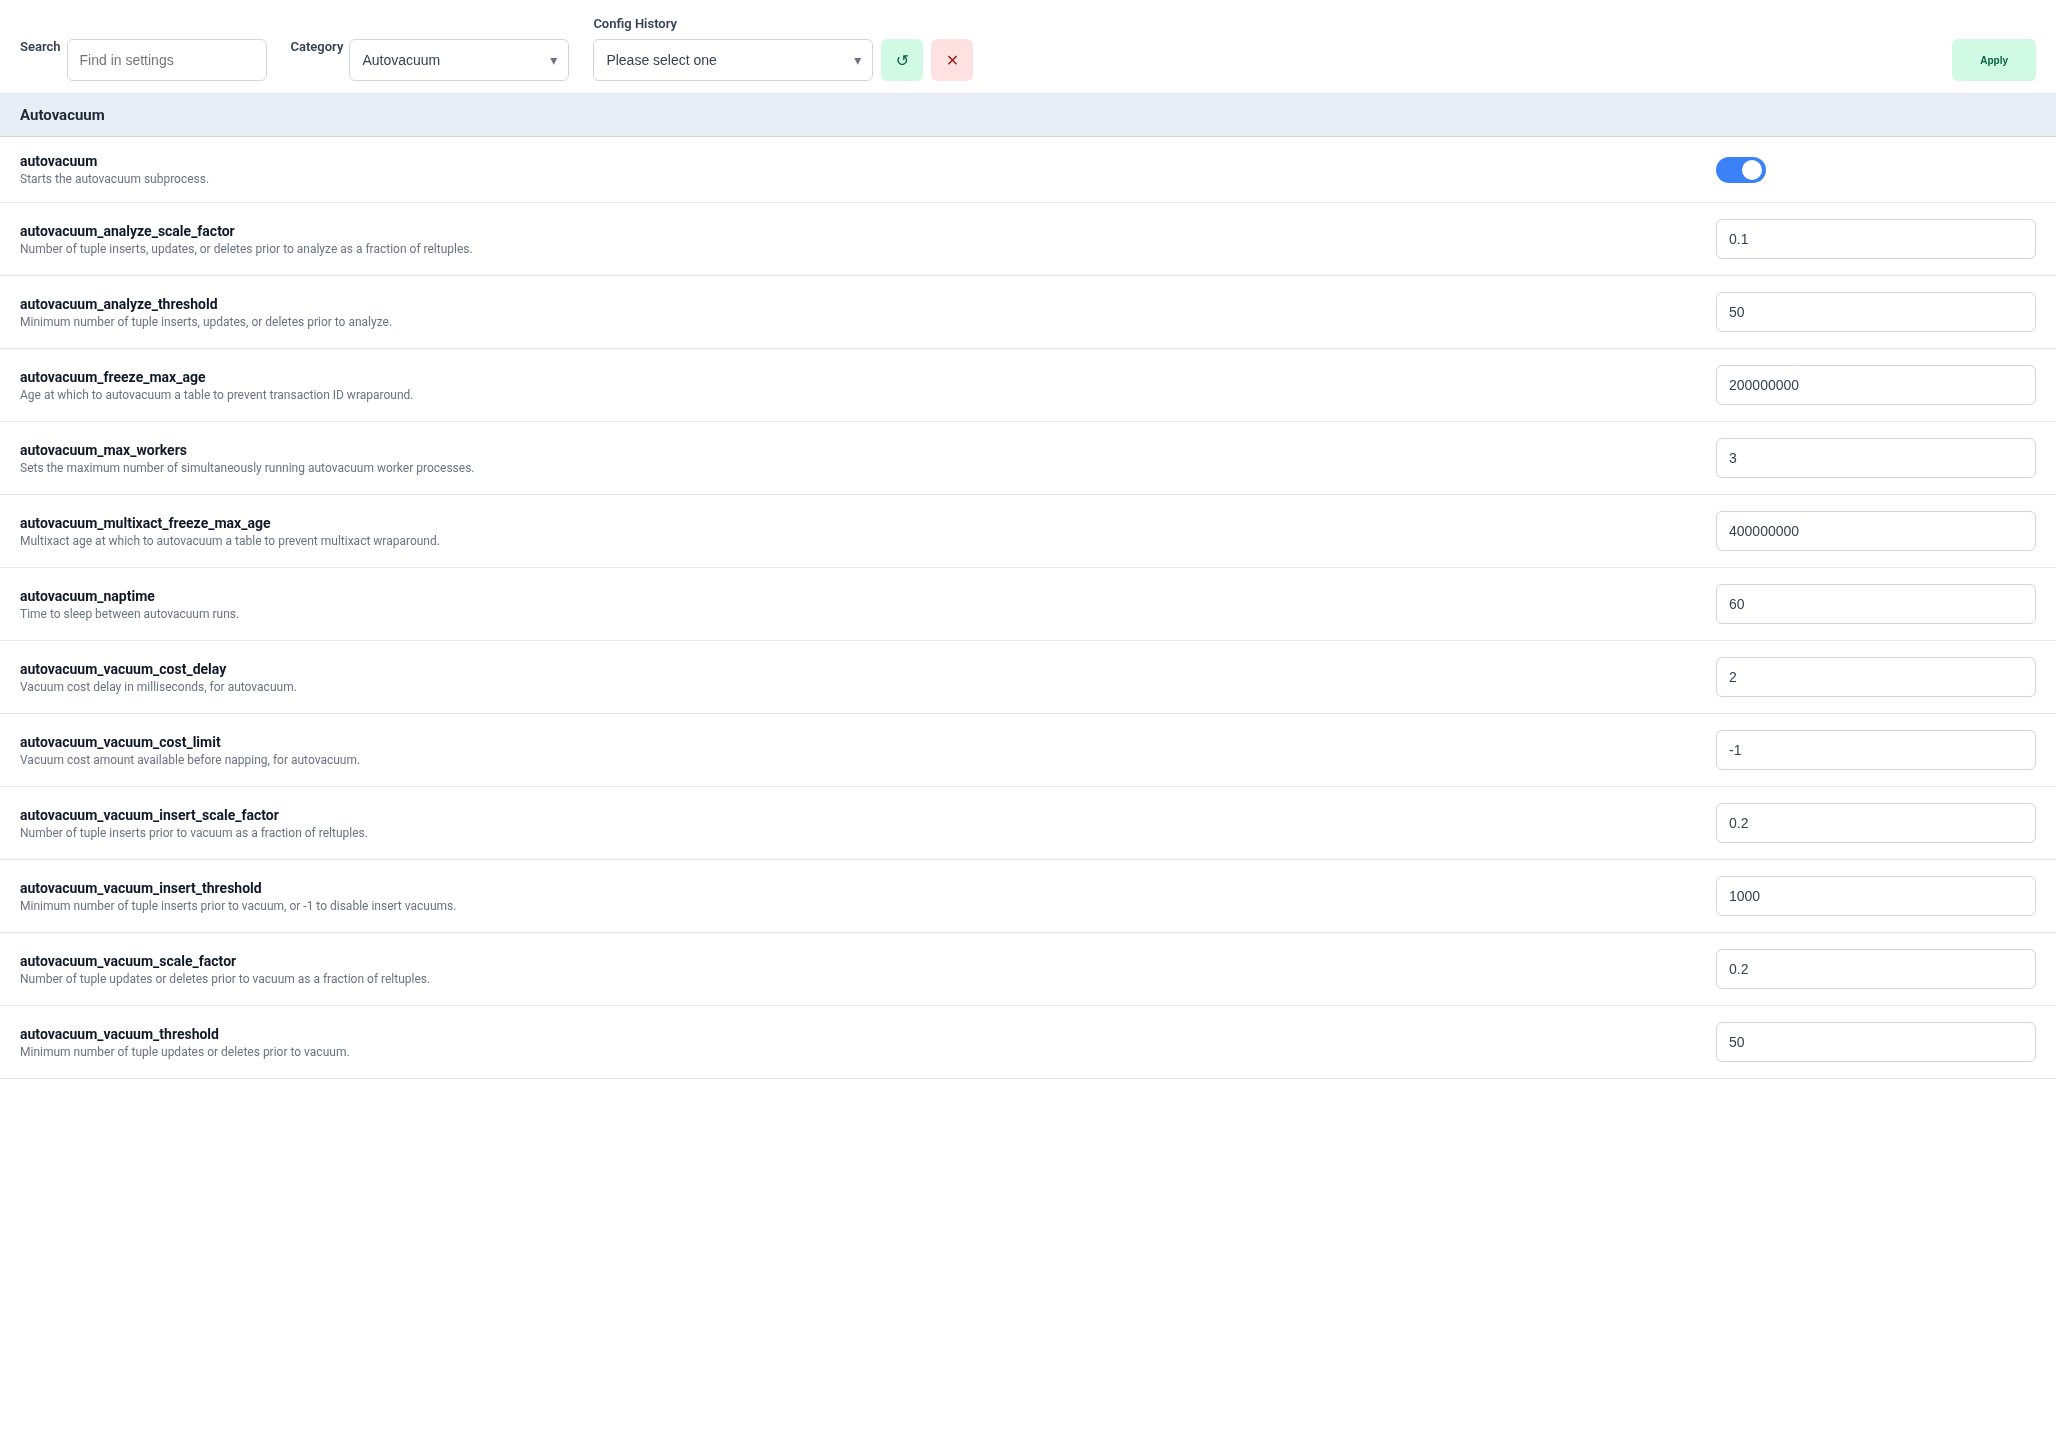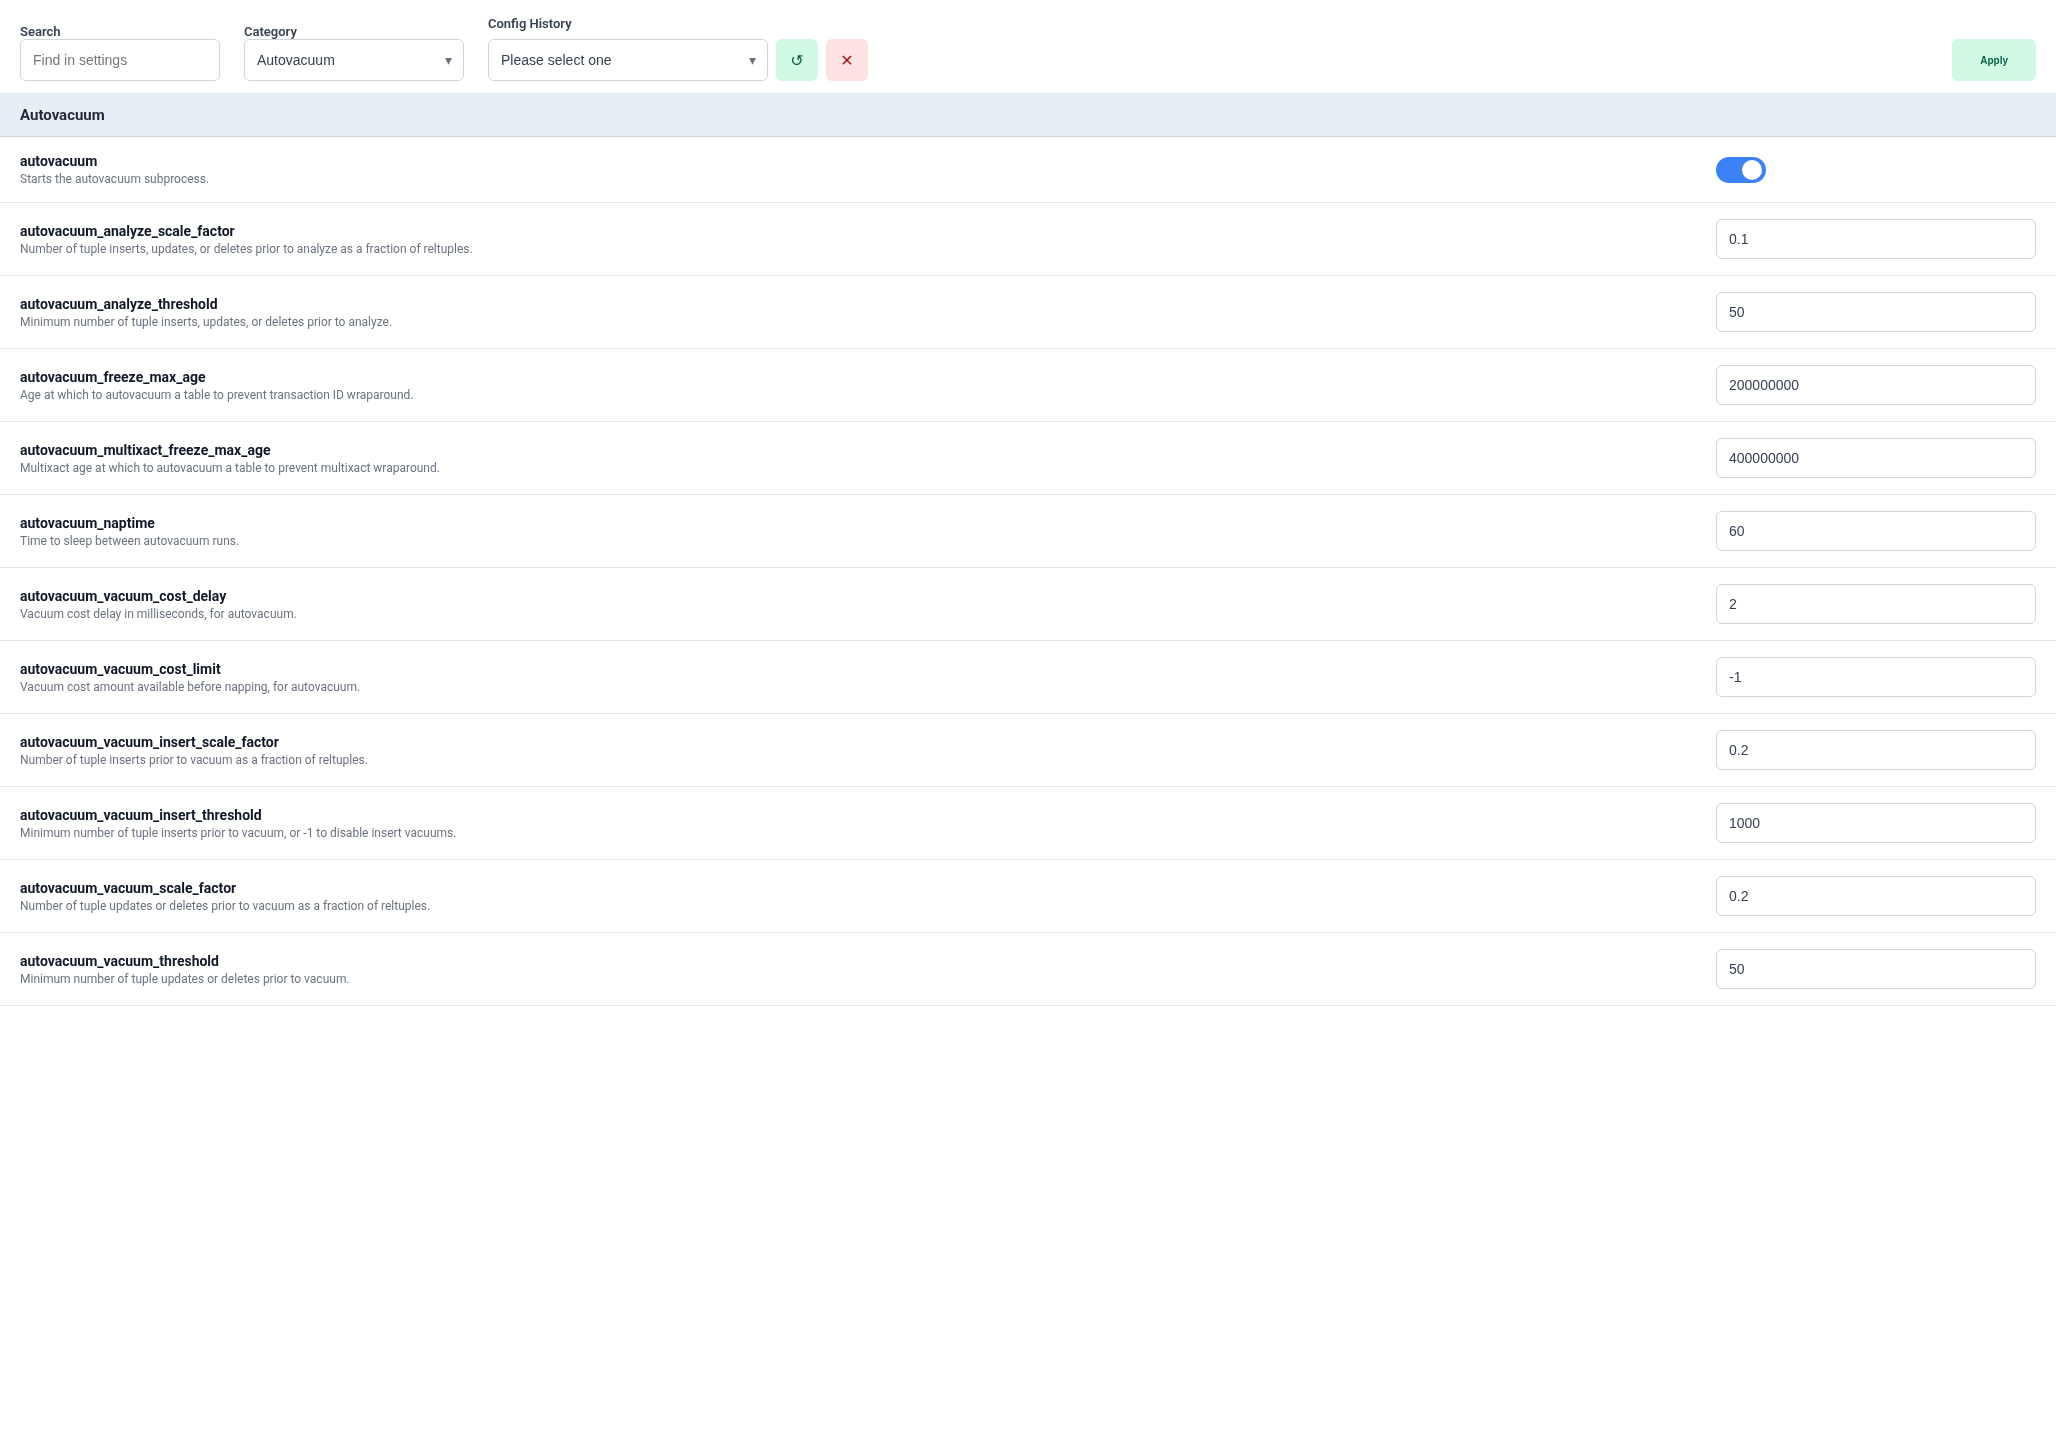--- a/index.html
+++ b/index.html
@@ -18,21 +18,22 @@
     .top-bar {
       display: flex;
       align-items: flex-end;
       padding: 16px 20px 12px 20px;
       gap: 24px;
       border-bottom: 1px solid #e5e7eb;
     }
 
     .field-group {
       display: flex;
-      flex-direction: column;
+      flex-direction: row;
+      gap: 6px;
     }
 
     .field-label {
       font-size: 13px;
       font-weight: 600;
       color: #374151;
     }
 
     .search-input {
       width: 200px;
@@ -302,20 +303,27 @@
     </div>
     <div class="setting-row">
       <div class="setting-info">
         <div class="setting-name">autovacuum_freeze_max_age</div>
         <div class="setting-desc">Age at which to autovacuum a table to prevent transaction ID wraparound.</div>
       </div>
       <div class="setting-control"><input type="text" class="setting-input" value="200000000" style=""></div>
     </div>
     <div class="setting-row">
       <div class="setting-info">
+        <div class="setting-name">autovacuum_max_workers</div>
+        <div class="setting-desc">Sets the maximum number of simultaneously running autovacuum worker processes.</div>
+      </div>
+      <div class="setting-control"><input type="text" class="setting-input" value="3" style=""></div>
+    </div>
+    <div class="setting-row">
+      <div class="setting-info">
         <div class="setting-name">autovacuum_multixact_freeze_max_age</div>
         <div class="setting-desc">Multixact age at which to autovacuum a table to prevent multixact wraparound.</div>
       </div>
       <div class="setting-control"><input type="text" class="setting-input" value="400000000" style=""></div>
     </div>
     <div class="setting-row">
       <div class="setting-info">
         <div class="setting-name">autovacuum_naptime</div>
         <div class="setting-desc">Time to sleep between autovacuum runs.</div>
       </div>

